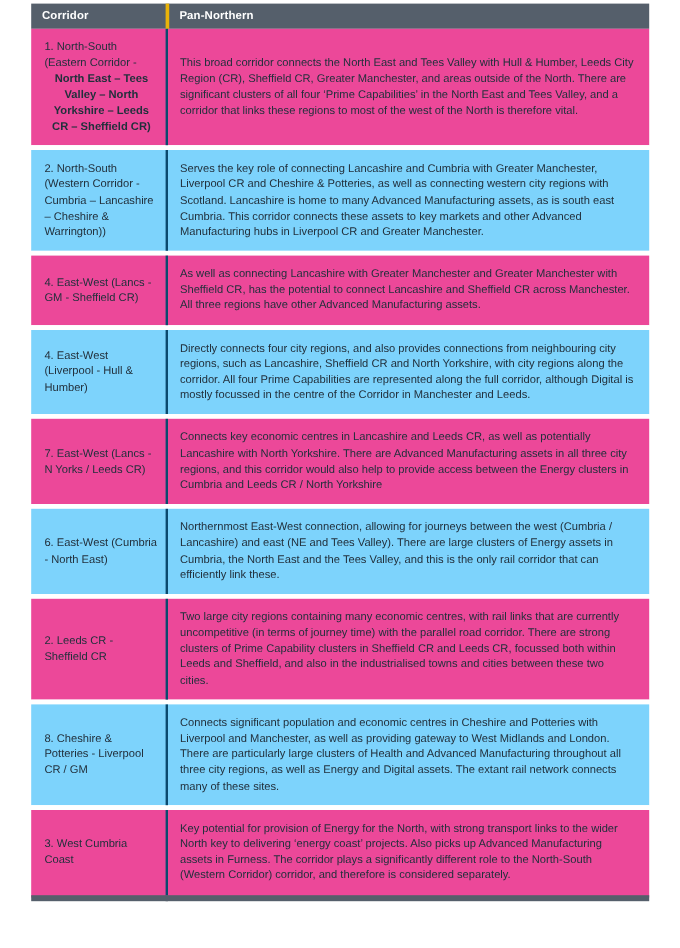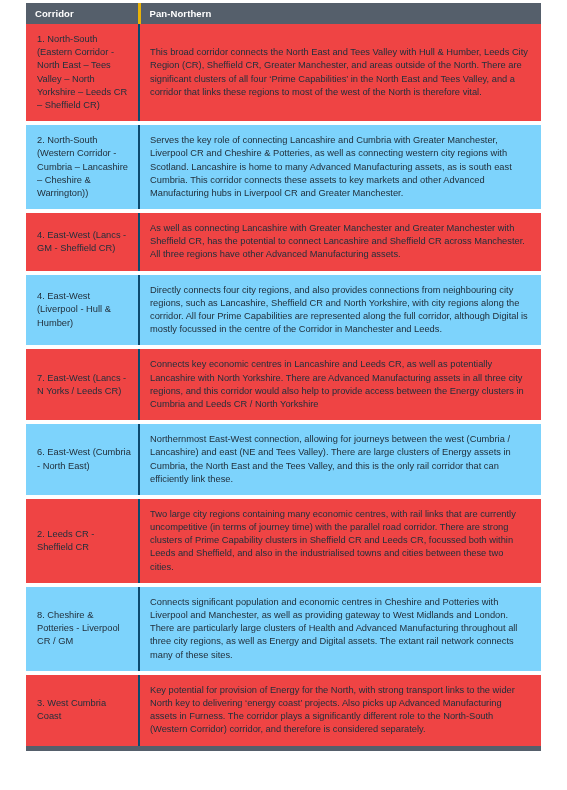--- a/index.html
+++ b/index.html
@@ -62,30 +62,30 @@
   }
   tbody td.cell-label {
     padding-left: 11px;
     padding-right: 6px;
   }
   tbody td.cell-desc {
     border-left: 2px solid #0c4a6e;
     padding-left: 10px;
     padding-right: 12px;
   }
-  tbody tr.shade-blue td { background: #ef4444; }
+  tbody tr.shade-blue td { background: #ec4899; }
   tbody tr.shade-white td { background: #7dd3fc; }
   tbody tr.row-gap td {
     padding: 0;
     height: 4px;
     background: #ffffff;
     border: 0;
   }
   .label-line { display: block; }
-  .label-bold { font-weight: normal; }
+  .label-bold { font-weight: bold; text-align: center; }
   .desc-p { margin: 0; }
 </style>
 </head>
 <body>
 
 <div class="page">
   <div class="table-wrap">
     <table class="corridor-table">
       <colgroup>
         <col class="c1">

